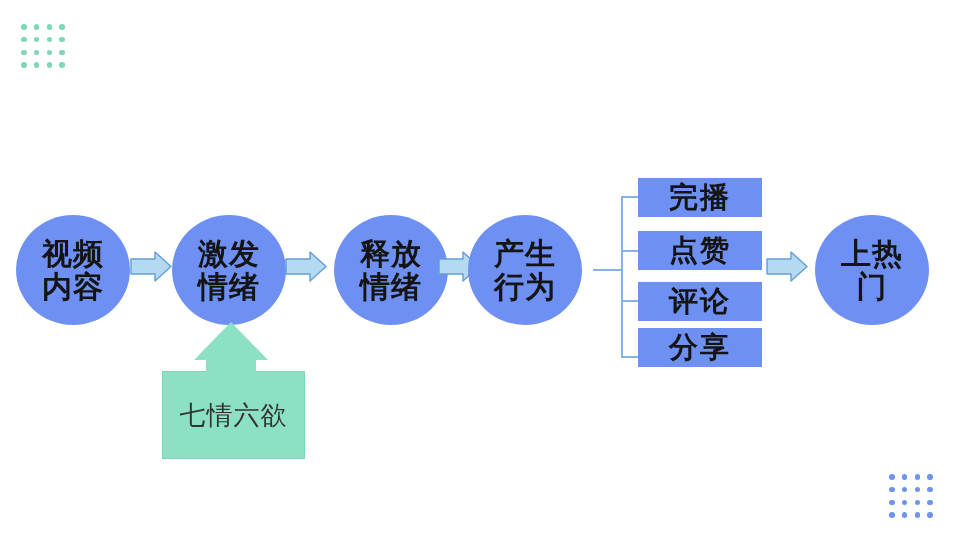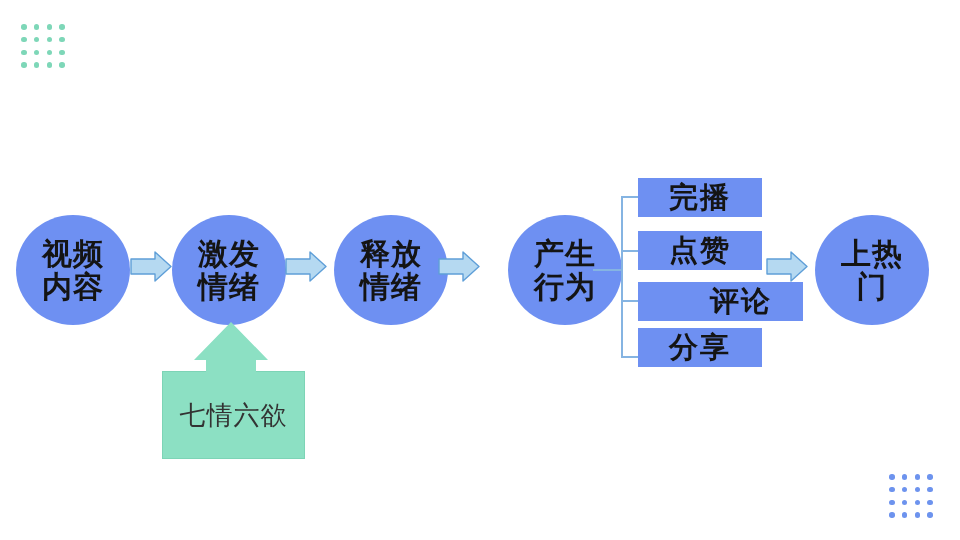--- a/index.html
+++ b/index.html
@@ -43,21 +43,21 @@
     white-space: pre-line;
     font-size: 30px;
     font-weight: bold;
     color: var(--text-dark);
     line-height: 33px;
     letter-spacing: 1px;
   }
   #node-1 { left: 16px; }
   #node-2 { left: 172px; }
   #node-3 { left: 334px; }
-  #node-4 { left: 508px; justify-content: center; }
+  #node-4 { left: 468px; justify-content: center; }
   #node-5 { left: 815px; }
 
   
   .flow-arrow { position: absolute; top: 250px; width: 42px; height: 33px; }
   .flow-arrow polygon { fill: var(--arrow-fill); stroke: var(--arrow-stroke); stroke-width: 1.4; stroke-linejoin: round; }
   #arrow-1 { left: 130px; }
   #arrow-2 { left: 285px; }
   #arrow-3 { left: 438px; }
   #arrow-4 { left: 766px; }
 
@@ -82,21 +82,21 @@
     align-items: center;
     justify-content: center;
     font-size: 29px;
     font-weight: bold;
     color: var(--text-dark);
     letter-spacing: 2px;
     font-family: Liberation Serif, serif;
   }
   #behavior-1 { top: 178px; }
   #behavior-2 { top: 231px; }
-  #behavior-3 { top: 282px; padding-left: 41px; }
+  #behavior-3 { top: 282px; }
   #behavior-4 { top: 328px; }
 
   
   #annotation-box {
     position: absolute;
     left: 162px;
     top: 371px;
     width: 143px;
     height: 88px;
     background: var(--green-fill);

